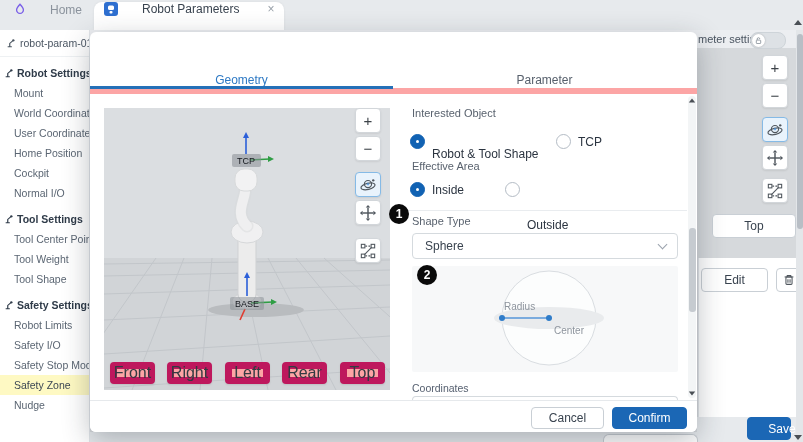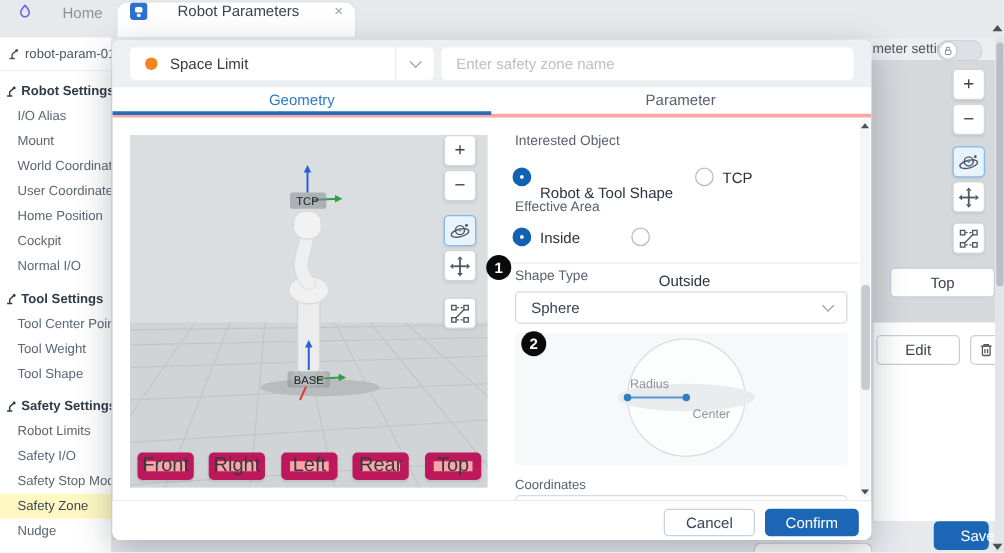--- a/index.html
+++ b/index.html
@@ -51,21 +51,21 @@
   .m-header{position:absolute;left:0;top:0;width:607px;height:38px;background:#edf0f3;border-radius:6px 6px 0 0;}
   .zone-select{position:absolute;left:14px;top:6px;width:243px;height:26px;background:#fff;border-radius:4px;
                display:flex;align-items:center;cursor:pointer;}
   .dot{width:10px;height:10px;border-radius:50%;background:#f5831f;margin-left:12px;}
   .zone-select .lbl{font-size:12px;color:#323c48;margin-left:10px;flex:1;}
   .chevbox{width:30px;height:100%;border-left:1px solid #e9ecef;display:flex;align-items:center;justify-content:center;}
   .chev{width:6px;height:6px;border-right:1.5px solid #9aa2ac;border-bottom:1.5px solid #9aa2ac;transform:rotate(45deg);margin-top:-3px;}
   .zone-name{position:absolute;left:263px;top:6px;width:330px;height:26px;background:#fff;border:none;border-radius:4px;
              padding:0 12px;font-size:12px;color:#323c48;box-sizing:border-box;outline:none;font-family:inherit;}
   .zone-name::placeholder{color:#b9c0c9;}
-  .m-tabs{position:absolute;left:0;top:38px;width:607px;height:24px;background:#fff;border-bottom:3px solid #fca5a5;box-sizing:border-box;}
+  .m-tabs{position:absolute;left:0;top:38px;width:607px;height:24px;background:#fff;border-bottom:6px solid #fca5a5;box-sizing:border-box;}
   .m-tab{position:absolute;top:3px;width:303px;text-align:center;font-size:12px;cursor:pointer;}
   .m-tab.geo{left:0;color:#2d79c4;}
   .m-tab.par{left:303px;color:#57606c;}
   .m-underline{position:absolute;left:0;bottom:-1px;width:303px;height:3px;background:#2470b8;}
 
   
   .viewer{position:absolute;left:14px;top:76px;width:286px;height:282px;background:#d7dadd;overflow:visible;cursor:grab;}
   .v-ctrl{left:251px;}
   .vbtn{position:absolute;width:45px;height:22px;background:#fca5a5;border:7px solid #be185d;border-radius:4px;
         font-size:16px;color:#333a42;display:flex;align-items:center;justify-content:center;box-sizing:border-box;box-shadow:0 1px 2px rgba(0,0,0,.1);cursor:pointer;}
@@ -140,21 +140,20 @@
 
     <div class="sb-sec">
       <span style="display:flex;">
         <svg width="10" height="10" viewBox="0 0 12 12">
             <path d="M2 10.5h5M4.5 10.5V6.5L8 3.5" stroke="#2f3b49" stroke-width="1.4" fill="none"></path>
             <circle cx="8.8" cy="2.8" r="1.4" fill="#2f3b49"></circle>
           </svg>
       </span>
       <span>Robot Settings</span>
     </div>
-    <div class="sb-item">I/O Alias</div>
     <div class="sb-item">Mount</div>
     <div class="sb-item">World Coordinates</div>
     <div class="sb-item">User Coordinates</div>
     <div class="sb-item">Home Position</div>
     <div class="sb-item">Cockpit</div>
     <div class="sb-item">Normal I/O</div>
 
     <div class="sb-sec">
       <span style="display:flex;">
         <svg width="10" height="10" viewBox="0 0 12 12">
@@ -258,30 +257,20 @@
   </div>
 
   <div class="pagescroll">
     <div class="thumb"></div>
   </div>
   <div class="abs tri-up" style="right:1px;top:20px;z-index:3;"></div>
   <div class="abs tri-dn" style="right:1px;bottom:2px;z-index:3;"></div>
 
   <div class="modal">
 
-    <div class="m-header">
-      <div class="zone-select">
-        <span class="dot"></span>
-        <span class="lbl">Space Limit</span>
-        <span class="chevbox">
-            <span class="chev"></span>
-          </span>
-      </div>
-      <input class="zone-name" type="text" placeholder="Enter safety zone name" style="">
-    </div>
 
     <div class="m-tabs">
       <div class="m-tab geo">Geometry</div>
       <div class="m-tab par">Parameter</div>
       <div class="m-underline"></div>
     </div>
 
     <div class="viewer">
       <svg width="286" height="282" viewBox="0 0 286 282">
         <rect width="286" height="282" fill="#dbdee1"></rect>

